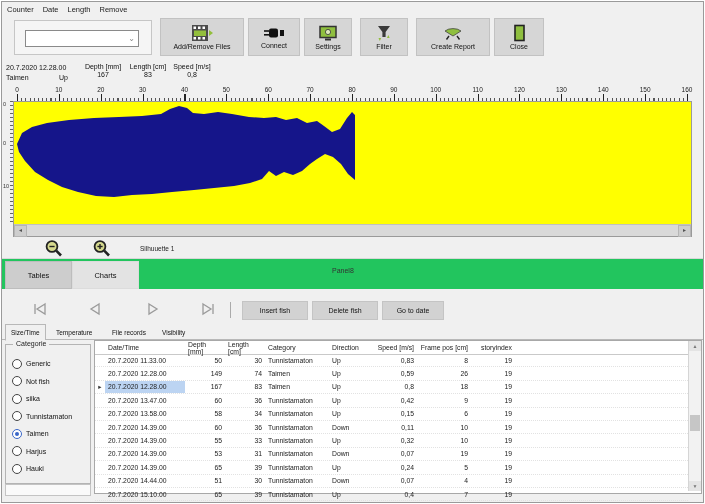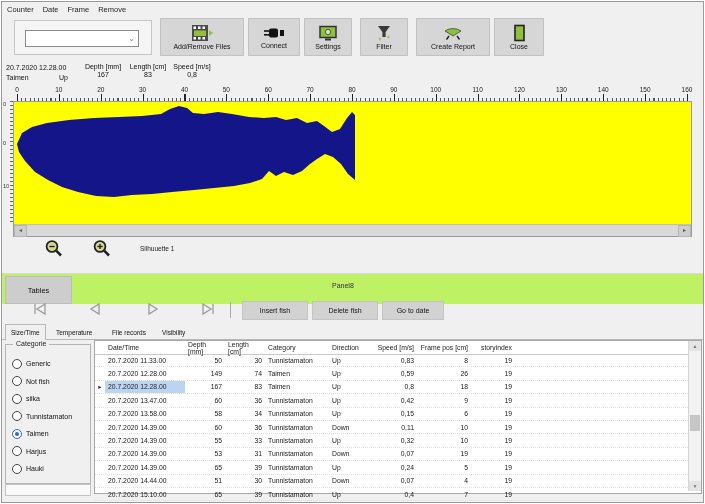--- a/index.html
+++ b/index.html
@@ -46,21 +46,21 @@
   .hscroll{position:absolute;left:0;bottom:0;width:677px;height:11px;background:#d9d9d9;border-top:1px solid #c0c0c0;}
   .hscroll .arr{position:absolute;top:0;width:11px;height:10px;background:#cecece;border:1px solid #b5b5b5;
     font-size:6px;line-height:9px;text-align:center;color:#555;}
   .hscroll .a-l{left:0;} .hscroll .a-r{right:0;}
   
   .silrow{position:absolute;left:0;top:233px;width:100%;height:30px;}
   .zbtn{position:absolute;top:3px;width:22px;height:20px;background:transparent;border:none;cursor:pointer;}
   .z-out{left:36px;} .z-in{left:84px;}
   .silname{position:absolute;left:138px;top:10px;font-size:6.5px;color:#222;}
   
-  .tabsrow{position:absolute;left:0;top:271px;width:100%;height:30px;background:#bef264;border-top:1px solid #d8d8d8;}
+  .tabsrow{position:absolute;left:0;top:256px;width:100%;height:30px;background:#22c55e;border-top:1px solid #d8d8d8;}
   .tab{position:absolute;top:2px;height:26px;display:flex;align-items:center;justify-content:center;font-size:7.5px;color:#111;}
   .tab-tables{left:3px;width:65px;background:#cdcdcd;border:1px solid #bdbdbd;}
   .tab-charts{left:70px;width:65px;background:#e3e3e3;border:1px solid #dcdcdc;}
   .panelname{position:absolute;left:330px;top:8px;font-size:7px;color:#333;}
   
   .navrow{position:absolute;left:0;top:296px;width:100%;height:26px;}
   .navbtn{position:absolute;top:4px;width:20px;height:16px;background:transparent;border:none;padding:0;cursor:pointer;}
   .n1{left:28px;} .n2{left:84px;} .n3{left:140px;} .n4{left:196px;}
   .navsep{position:absolute;left:228px;top:4px;width:1px;height:16px;background:#aaa;}
   .gbtn{position:absolute;top:3px;height:19px;background:#d2d2d2;border:1px solid #c4c4c4;font-size:7px;color:#111;
@@ -106,21 +106,21 @@
 </style>
 </head>
 <body>
 
 <div class="window">
 
   <div class="menubar">
 
   <span class="mi">Counter</span>
       <span class="mi">Date</span>
-      <span class="mi">Frame</span>
+      <span class="mi">Length</span>
       <span class="mi">Remove</span>
     </div>
 
   <div class="toolbar">
     <div class="combo-panel">
       <div class="combobox">
         <span></span>
         <span class="chev">⌄</span>
       </div>
     </div>
@@ -269,20 +269,21 @@
         <line x1="12.2" y1="11.7" x2="17" y2="16.5" stroke="#222" stroke-width="2.6"></line>
         <line x1="5.4" y1="7.5" x2="10.6" y2="7.5" stroke="#222" stroke-width="1.4"></line>
         <line x1="8" y1="4.9" x2="8" y2="10.1" stroke="#222" stroke-width="1.4"></line>
       </svg>
     </button>
     <span class="silname">Silhuuette 1</span>
   </div>
 
   <div class="tabsrow">
     <div class="tab tab-tables">Tables</div>
+    <div class="tab tab-charts">Charts</div>
     <span class="panelname">Panel8</span>
   </div>
 
   <div class="navrow">
     <button class="navbtn n1">
       <svg width="18" height="14" viewBox="0 0 18 14">
         <path d="M4 2 v10 M14 2 L6 7 l8 5 z" fill="none" stroke="#9a9a9a" stroke-width="1.3"></path>
         </svg>
     </button>
     <button class="navbtn n2">

